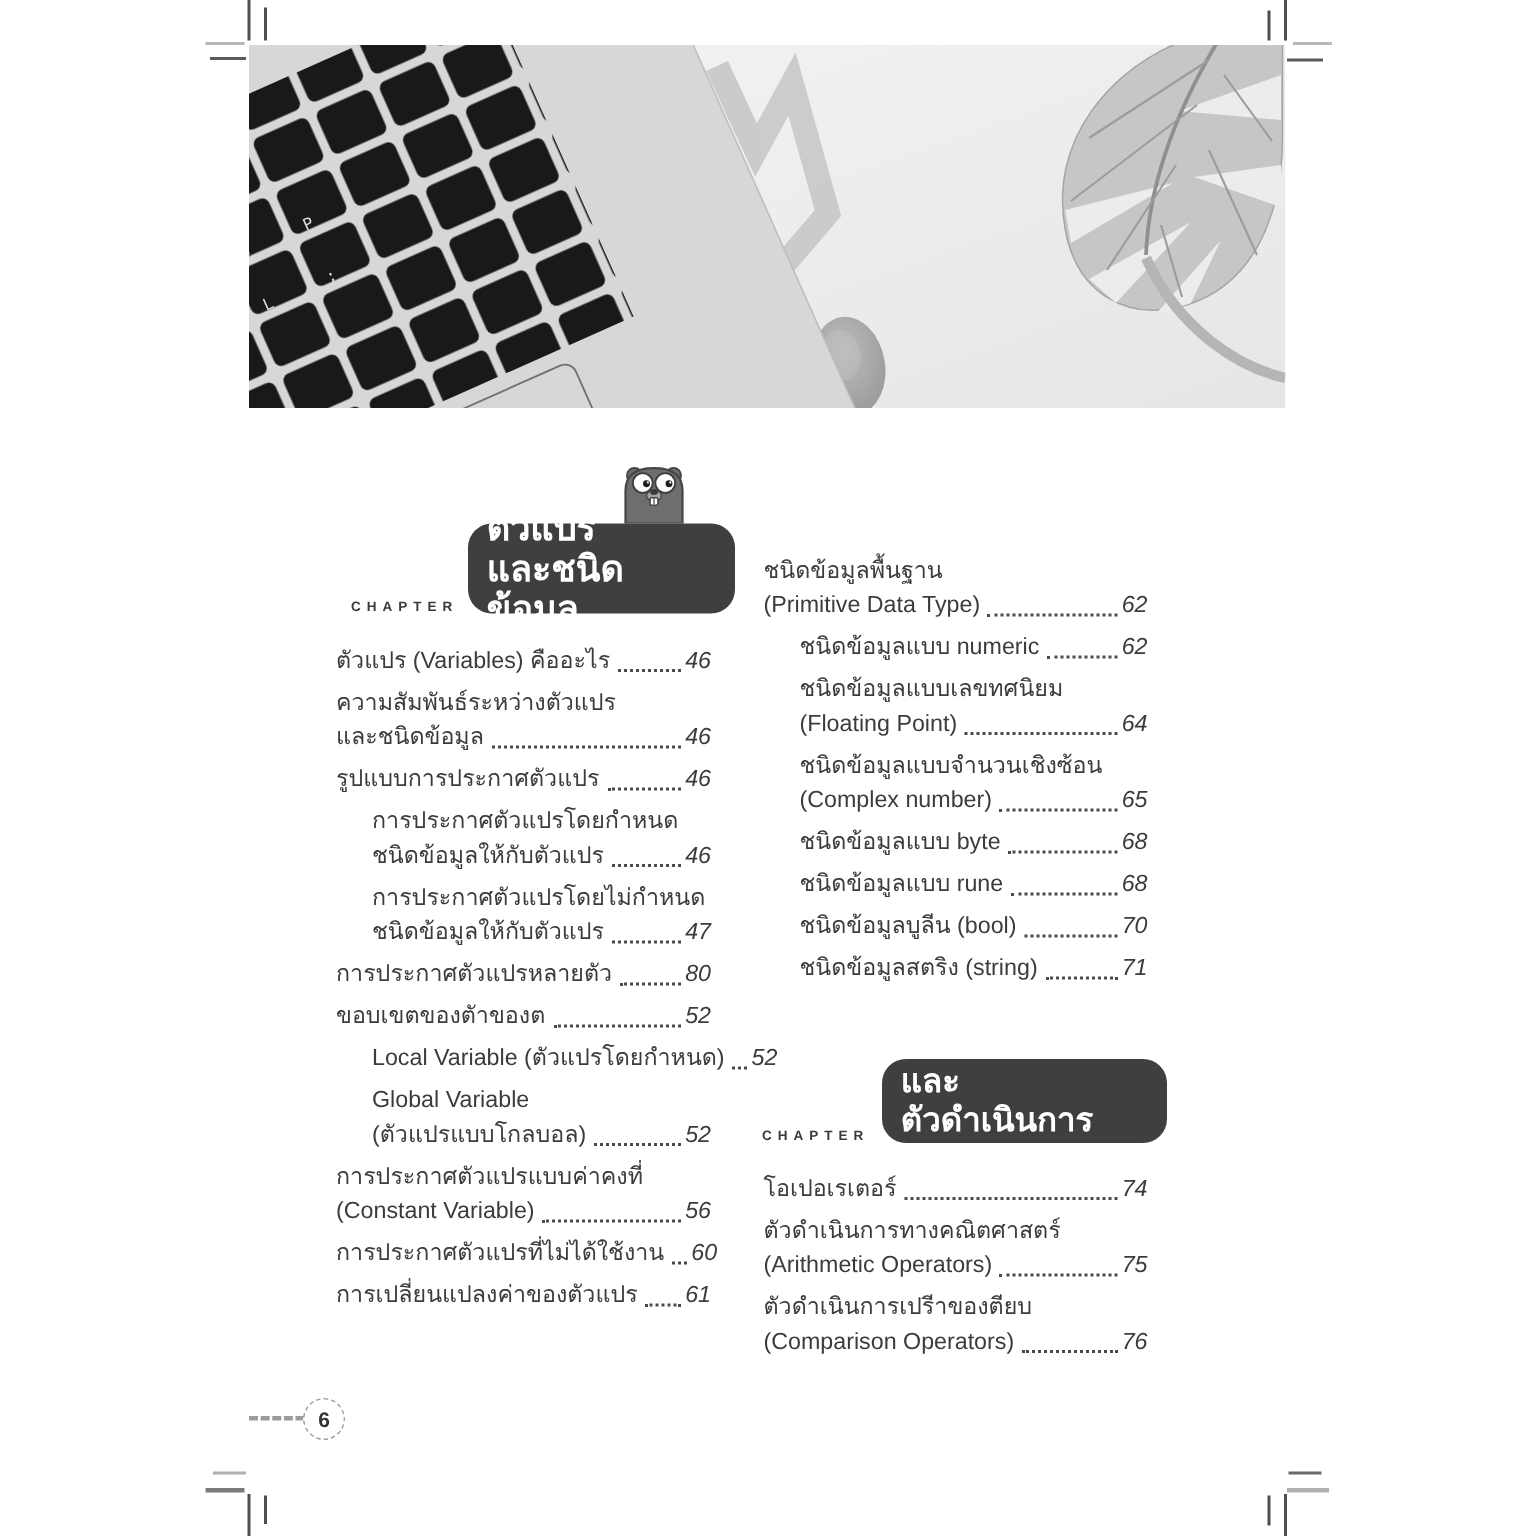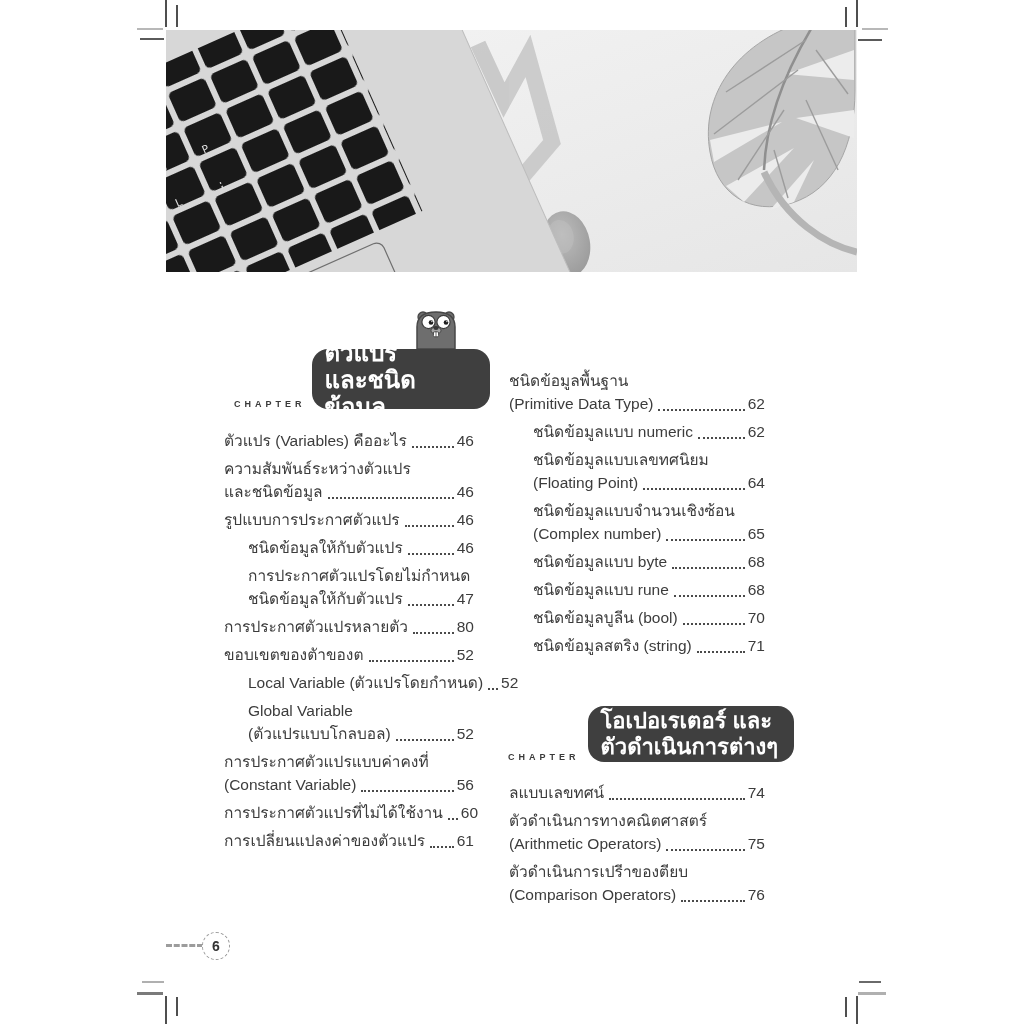--- a/index.html
+++ b/index.html
@@ -20,34 +20,34 @@
   .ch-header { position:absolute; display:flex; align-items:flex-end; }
   #ch03 { left:56px; top:312px; }
   #ch04 { left:330px; top:662px; }
   .ch-meta { display:flex; flex-direction:column; }
   .ch-label { font-size:9px; letter-spacing:4px; color:#3a3a3a; margin:3px 0 0 12px; font-weight:700; }
   .ch-num { font-size:64px; line-height:0.82; font-weight:200; color:#2d2d2d;
             letter-spacing:-3px; margin-top:4px; font-family:"DejaVu Sans",sans-serif; }
   .ch-box { position:relative; z-index:1; background:#3f3f3f; border-radius:16px; color:#ffffff;
             font-weight:700; display:flex; flex-direction:column; justify-content:center; padding:0 13px; }
   #ch03 .ch-box { width:178px; height:60px; margin-left:6px; margin-top:7px; font-size:24px; line-height:27px; }
-  #ch04 .ch-box { width:206px; height:56px; margin-left:8px; margin-top:14px; font-size:22px; line-height:26px; }
+  #ch04 .ch-box { width:190px; height:56px; margin-left:8px; margin-top:14px; font-size:22px; line-height:26px; }
   .gopher { position:absolute; left:248px; top:279px; z-index:0; }
 
   
   .toc { position:absolute; font-size:15.5px; color:#3c3c3c; }
   #toc-left { left:58px; top:399px; width:250px; }
   #toc-right-top { left:343px; top:339px; width:256px; }
   #toc-right-bottom { left:343px; top:751px; width:256px; }
   .toc-entry { margin-bottom:5px; }
   .toc-entry.indent { padding-left:24px; }
   .toc-line { display:flex; line-height:23px; }
   .toc-text { white-space:nowrap; }
   .leader { flex:1 1 auto; border-bottom:2px dotted #4a4a4a; margin:0 3px 4px 5px; min-width:10px; }
-  .pg { white-space:nowrap; }
+  .pg { white-space:nowrap;font-style:italic; }
 
   
   .folio-line { position:absolute; left:0; top:914px; width:37px; border-top:3px dashed #9c9c9c; }
   .folio-circle { position:absolute; left:36px; top:902px; width:28px; height:28px;
     border:1.6px dashed #9c9c9c; border-radius:50%; display:flex; align-items:center;
     justify-content:center; font-weight:700; font-size:14px; color:#333333; background:#fff; }
 </style>
 </head>
 <body>
 
@@ -209,20 +209,23 @@
         </div>
         <div class="toc-entry">
           <div class="toc-line">
             <span class="toc-text">รูปแบบการประกาศตัวแปร</span>
             <span class="leader"></span>
             <span class="pg">46</span>
           </div>
         </div>
         <div class="toc-entry indent">
           <div class="toc-line">
+            <span class="toc-text">การประกาศตัวแปรโดยกำหนด</span>
+          </div>
+          <div class="toc-line">
             <span class="toc-text">ชนิดข้อมูลให้กับตัวแปร</span>
             <span class="leader"></span>
             <span class="pg">46</span>
           </div>
         </div>
         <div class="toc-entry indent">
           <div class="toc-line">
             <span class="toc-text">การประกาศตัวแปรโดยไม่กำหนด</span>
           </div>
           <div class="toc-line">
@@ -350,21 +353,21 @@
           <div class="toc-line">
             <span class="toc-text">ชนิดข้อมูลสตริง (string)</span>
             <span class="leader"></span>
             <span class="pg">71</span>
           </div>
         </div>
       </div>
     <div class="toc" id="toc-right-bottom">
         <div class="toc-entry">
           <div class="toc-line">
-            <span class="toc-text">ลแบบเลขทศน์</span>
+            <span class="toc-text">โอเปอเรเตอร์</span>
             <span class="leader"></span>
             <span class="pg">74</span>
           </div>
         </div>
         <div class="toc-entry">
           <div class="toc-line">
             <span class="toc-text">ตัวดำเนินการทางคณิตศาสตร์</span>
           </div>
           <div class="toc-line">
             <span class="toc-text">(Arithmetic Operators)</span>

